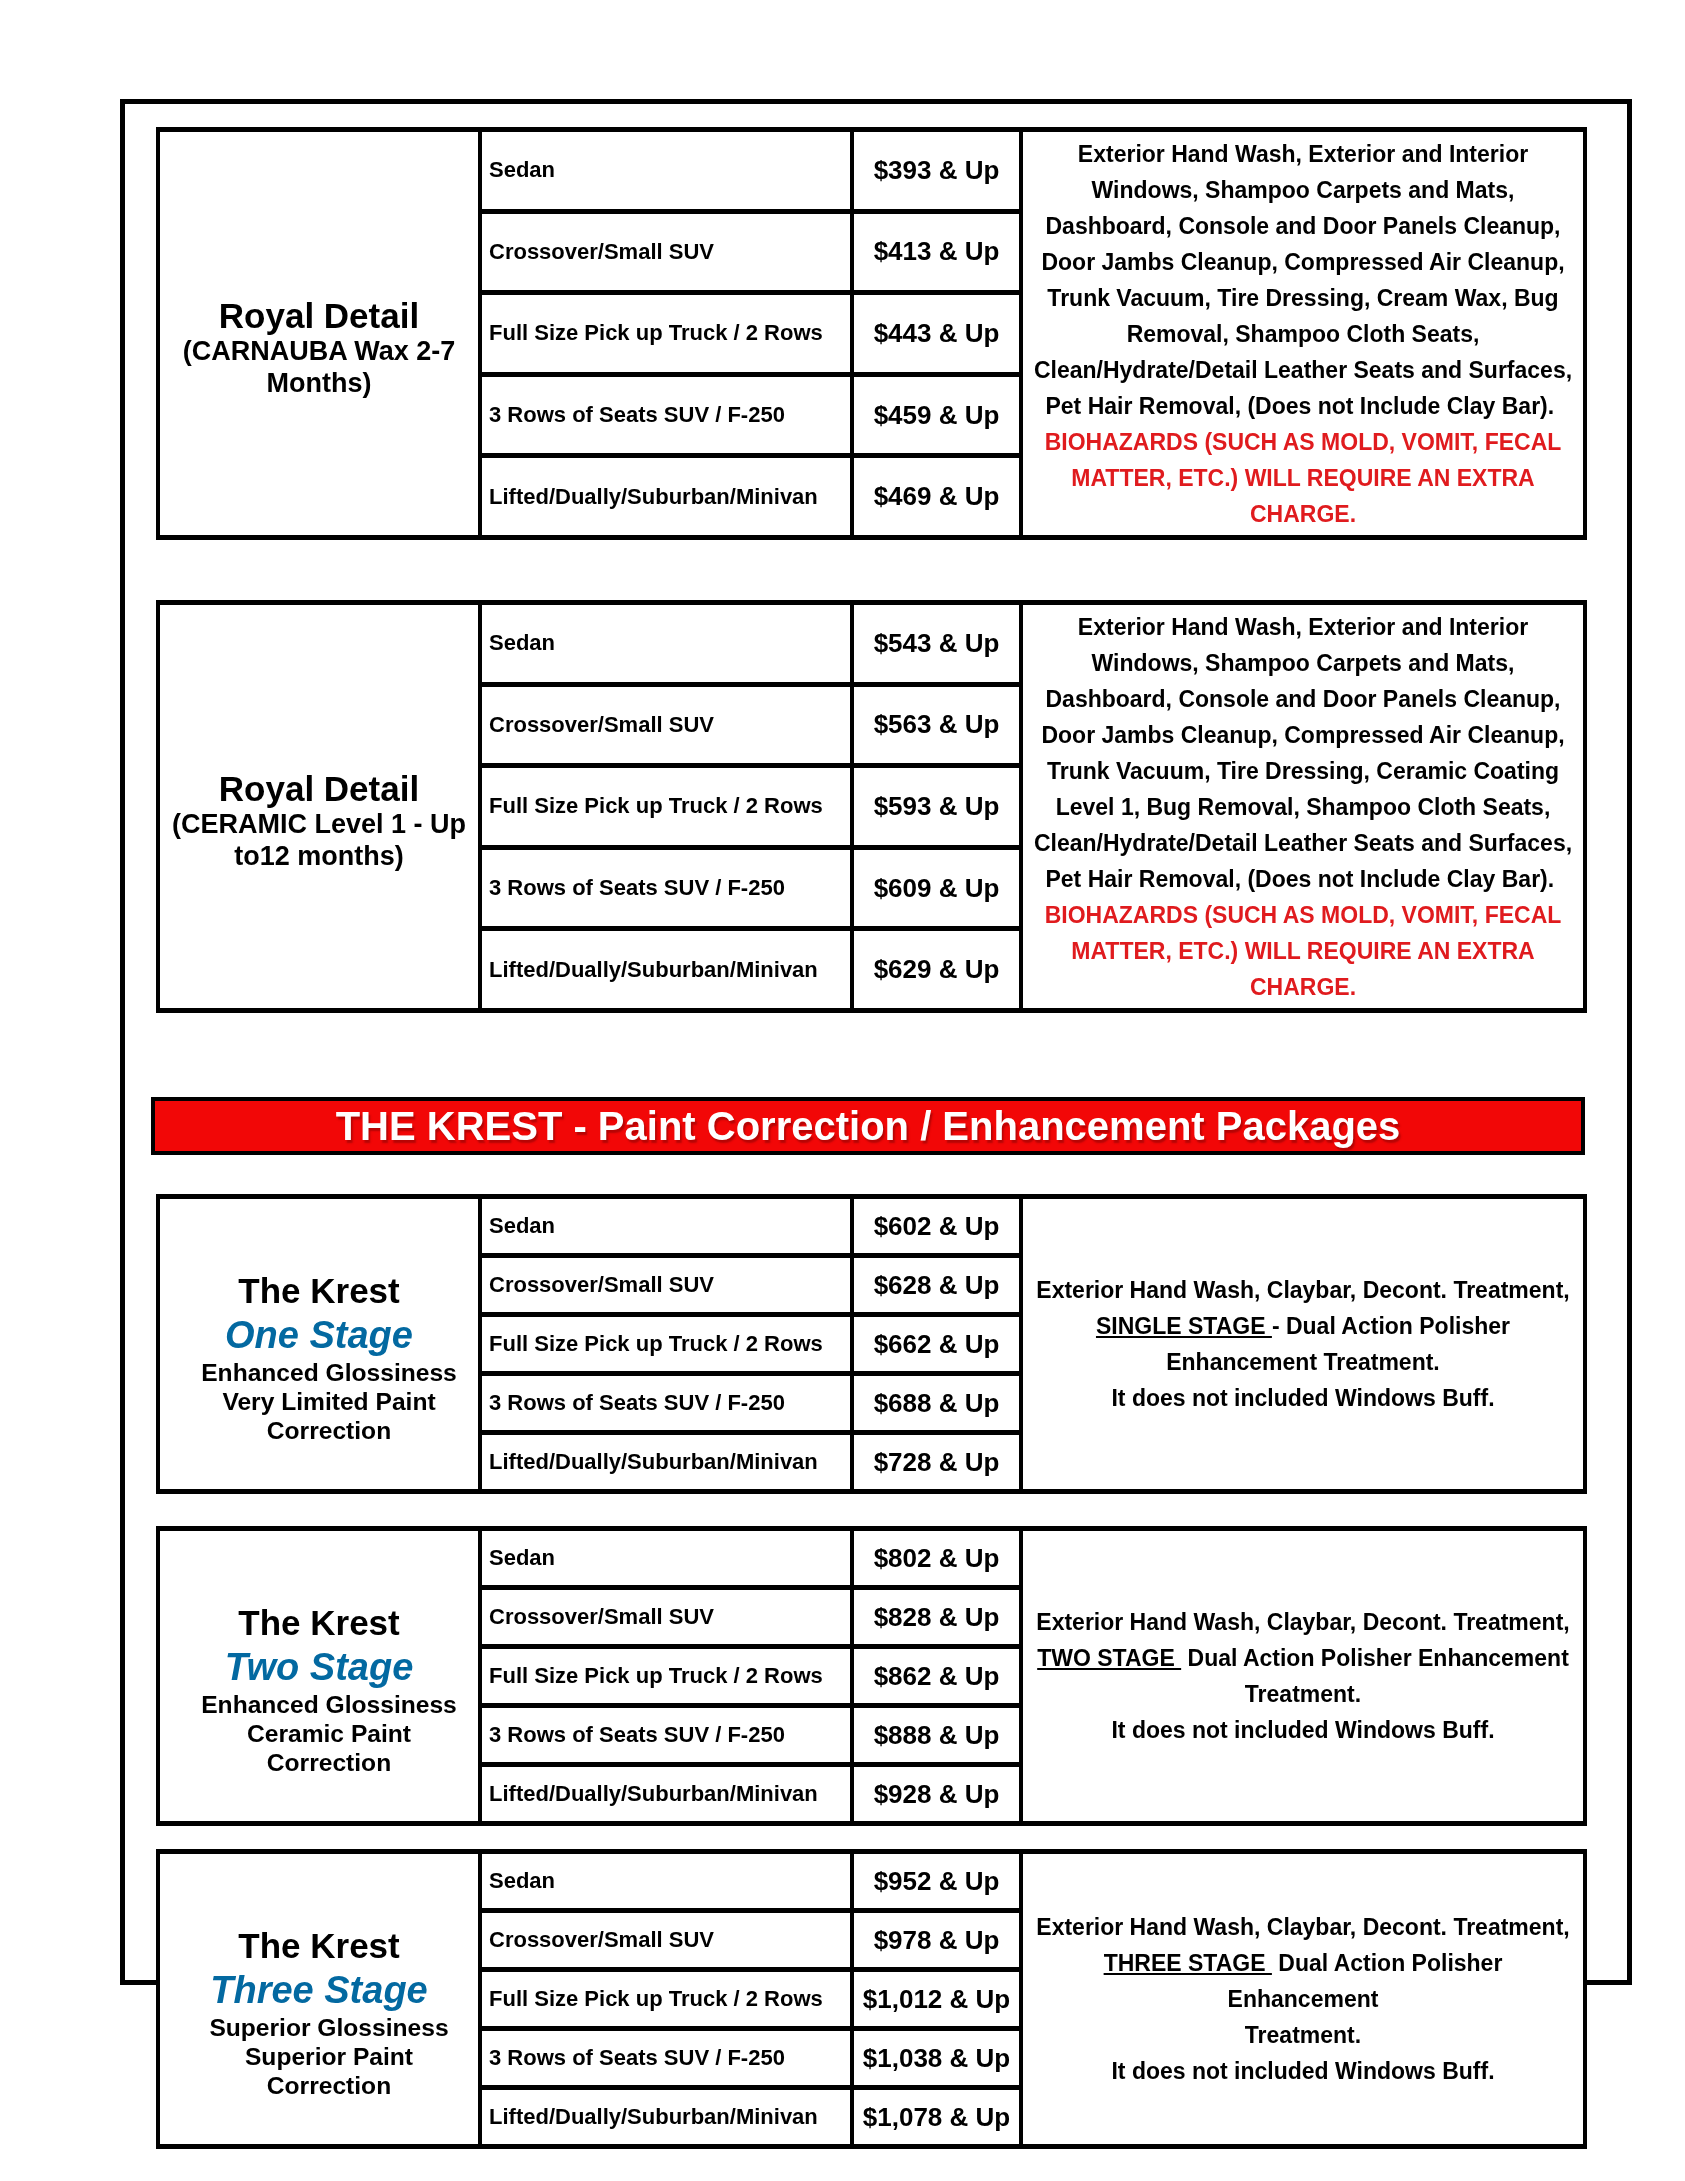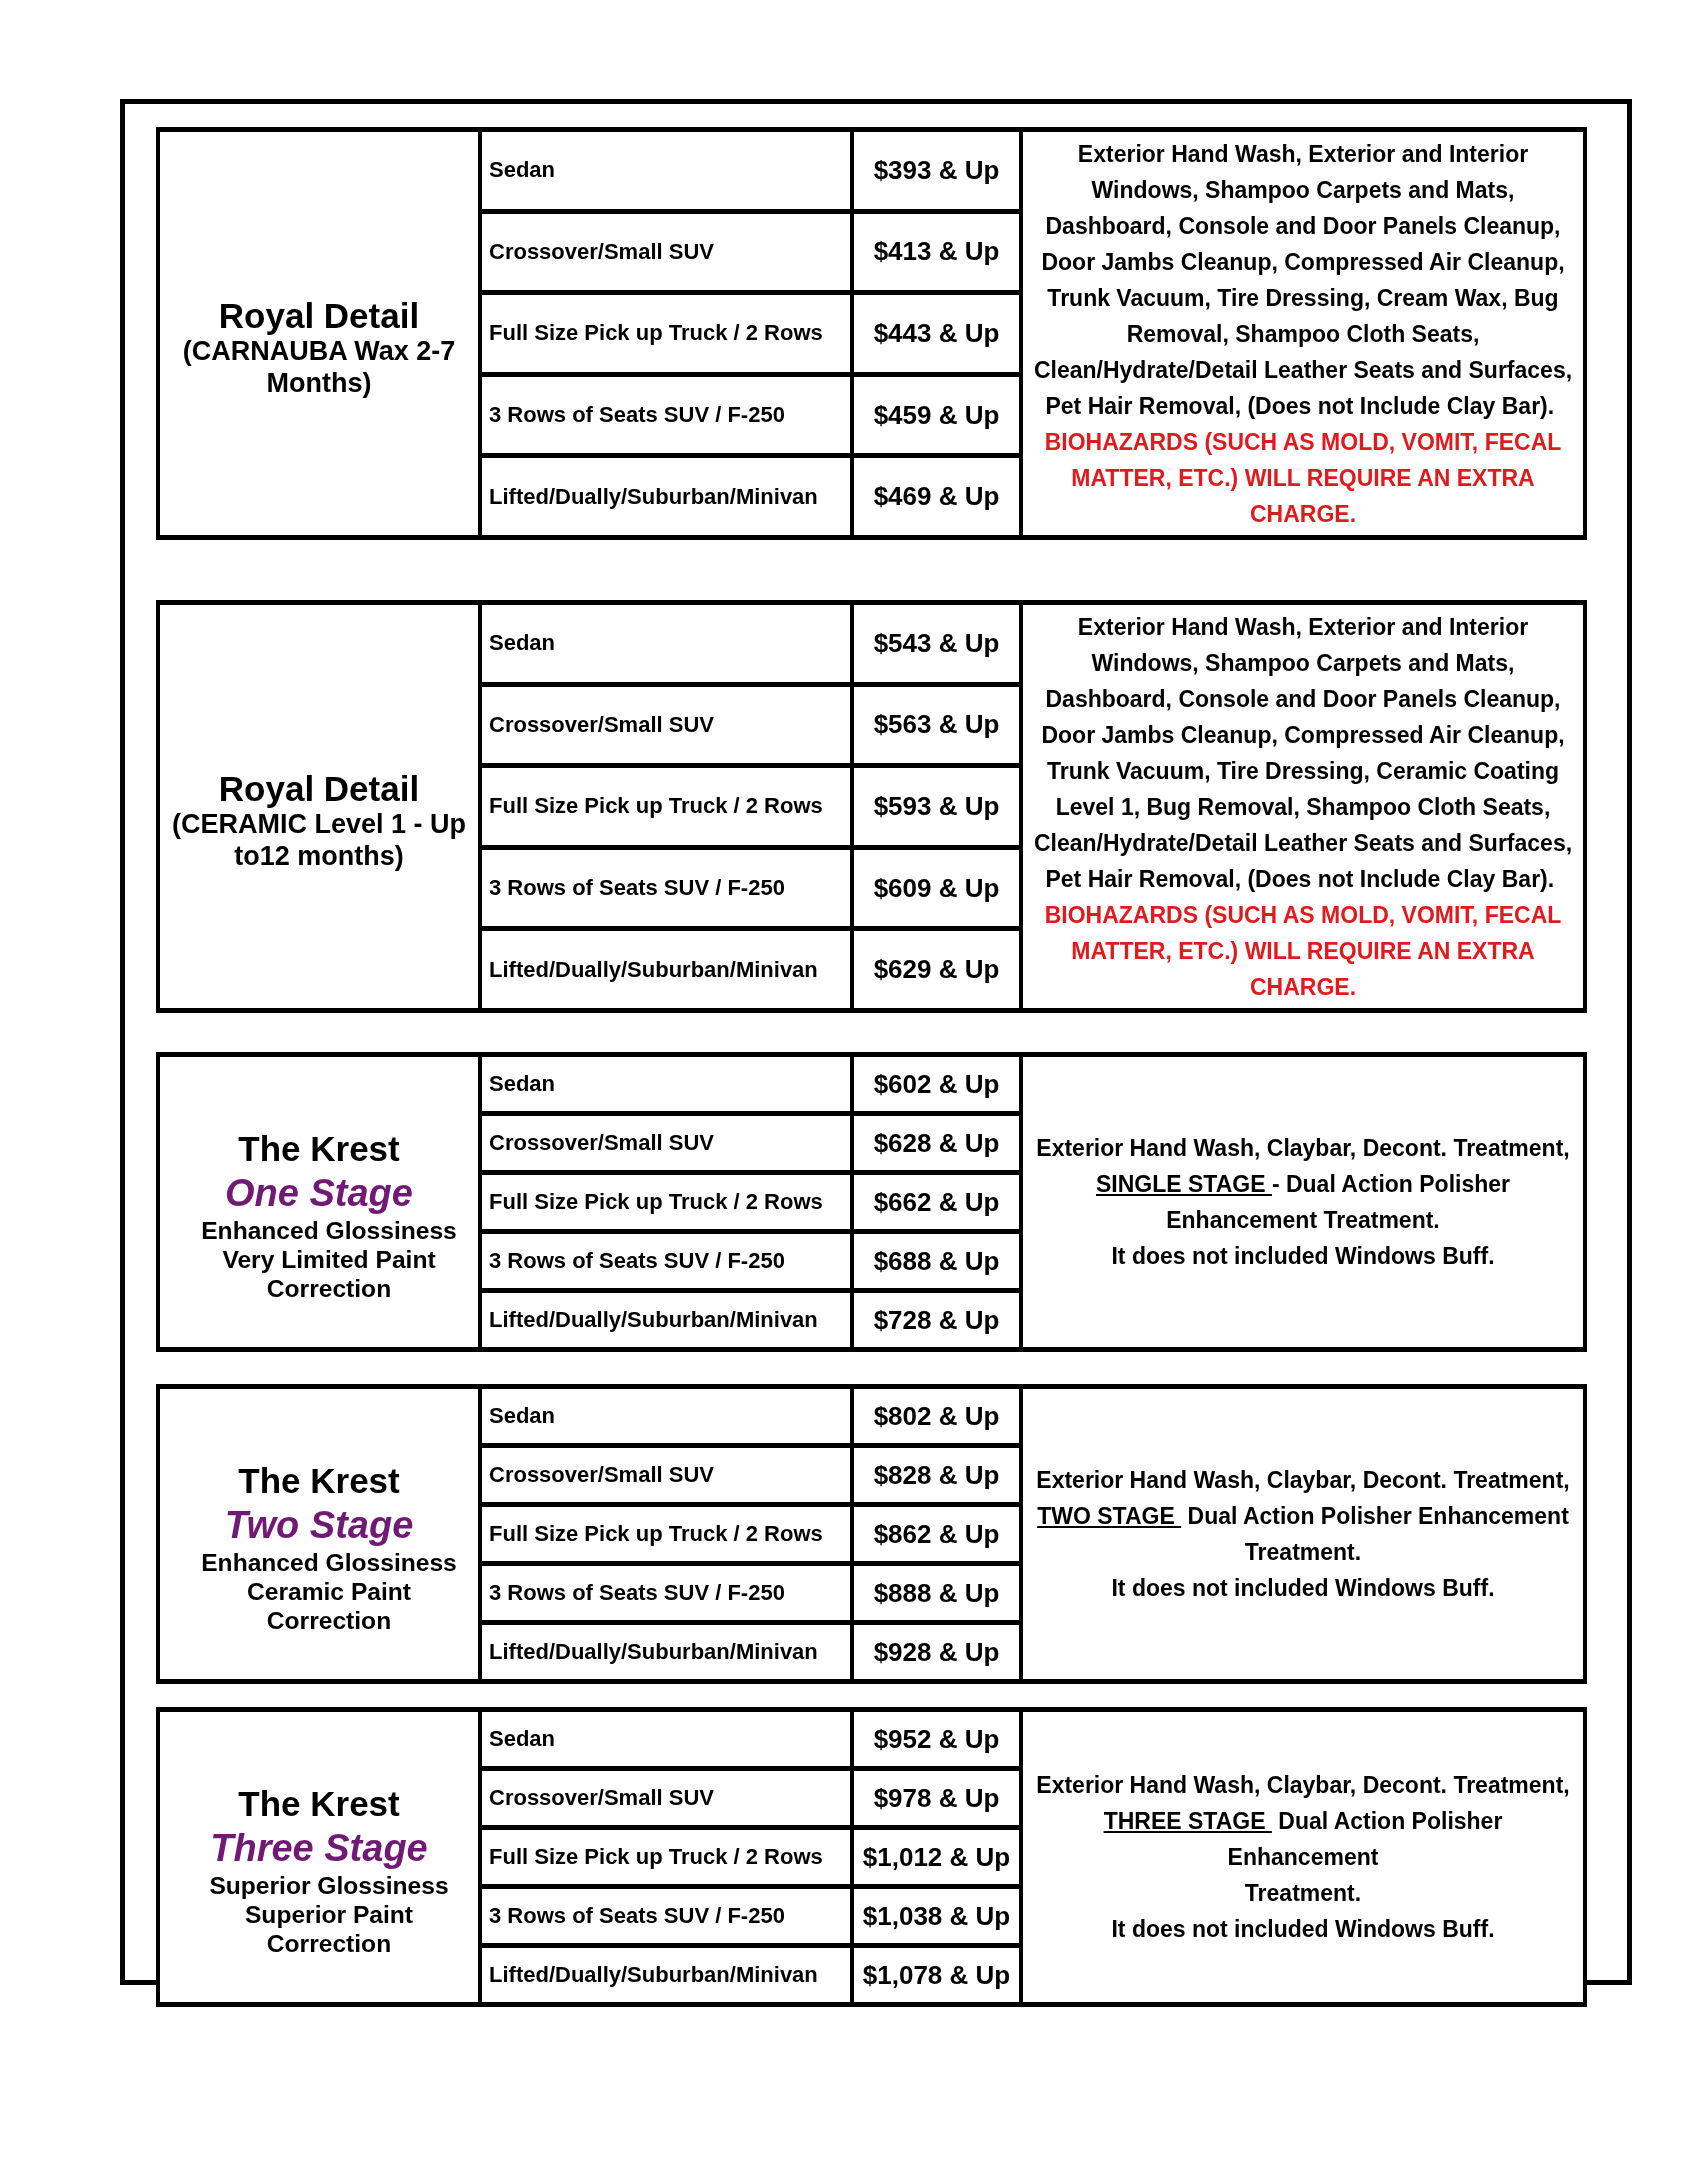--- a/index.html
+++ b/index.html
@@ -47,21 +47,21 @@
     vertical-align:middle;
     padding:0;
   }
   td.title-cell{
     text-align:center;
     vertical-align:middle;
     padding:0 5.3px;
   }
   .pkg-name{font-size:35px;line-height:39px;margin-top:28px;}
   .pkg-variant{font-size:27px;line-height:32px;}
-  .stage{font-size:38px;line-height:40px;font-style:italic;color:#701a75;margin:5.3px 0 3.5px 0;}
+  .stage{font-size:38px;line-height:40px;font-style:italic;color:#0369a1;margin:5.3px 0 3.5px 0;}
   .pkg-sub{font-size:24.6px;line-height:29px;margin-left:20px;}
   td.desc{
     font-size:23px;
     line-height:36px;
     text-align:center;
     vertical-align:middle;
     padding:3.5px 7px;
   }
   .red{color:#e01b1e;}
   .u{text-decoration:underline;}
@@ -157,20 +157,23 @@
         <td class="veh">3 Rows of Seats SUV / F-250</td>
         <td class="price">$609 &amp; Up</td>
       </tr>
       <tr class="vrow">
         <td class="veh">Lifted/Dually/Suburban/Minivan</td>
         <td class="price">$629 &amp; Up</td>
       </tr>
     </tbody>
   </table>
 
+  <div class="banner mt-banner">
+    <div class="banner-text">THE KREST - Paint Correction / Enhancement Packages</div>
+  </div>
 
   <table class="pkg mt-t3">
     <colgroup>
         <col class="c1">
         <col class="c2">
         <col class="c3">
         <col class="c4">
       </colgroup>
     <tbody>
       <tr class="vrow">

